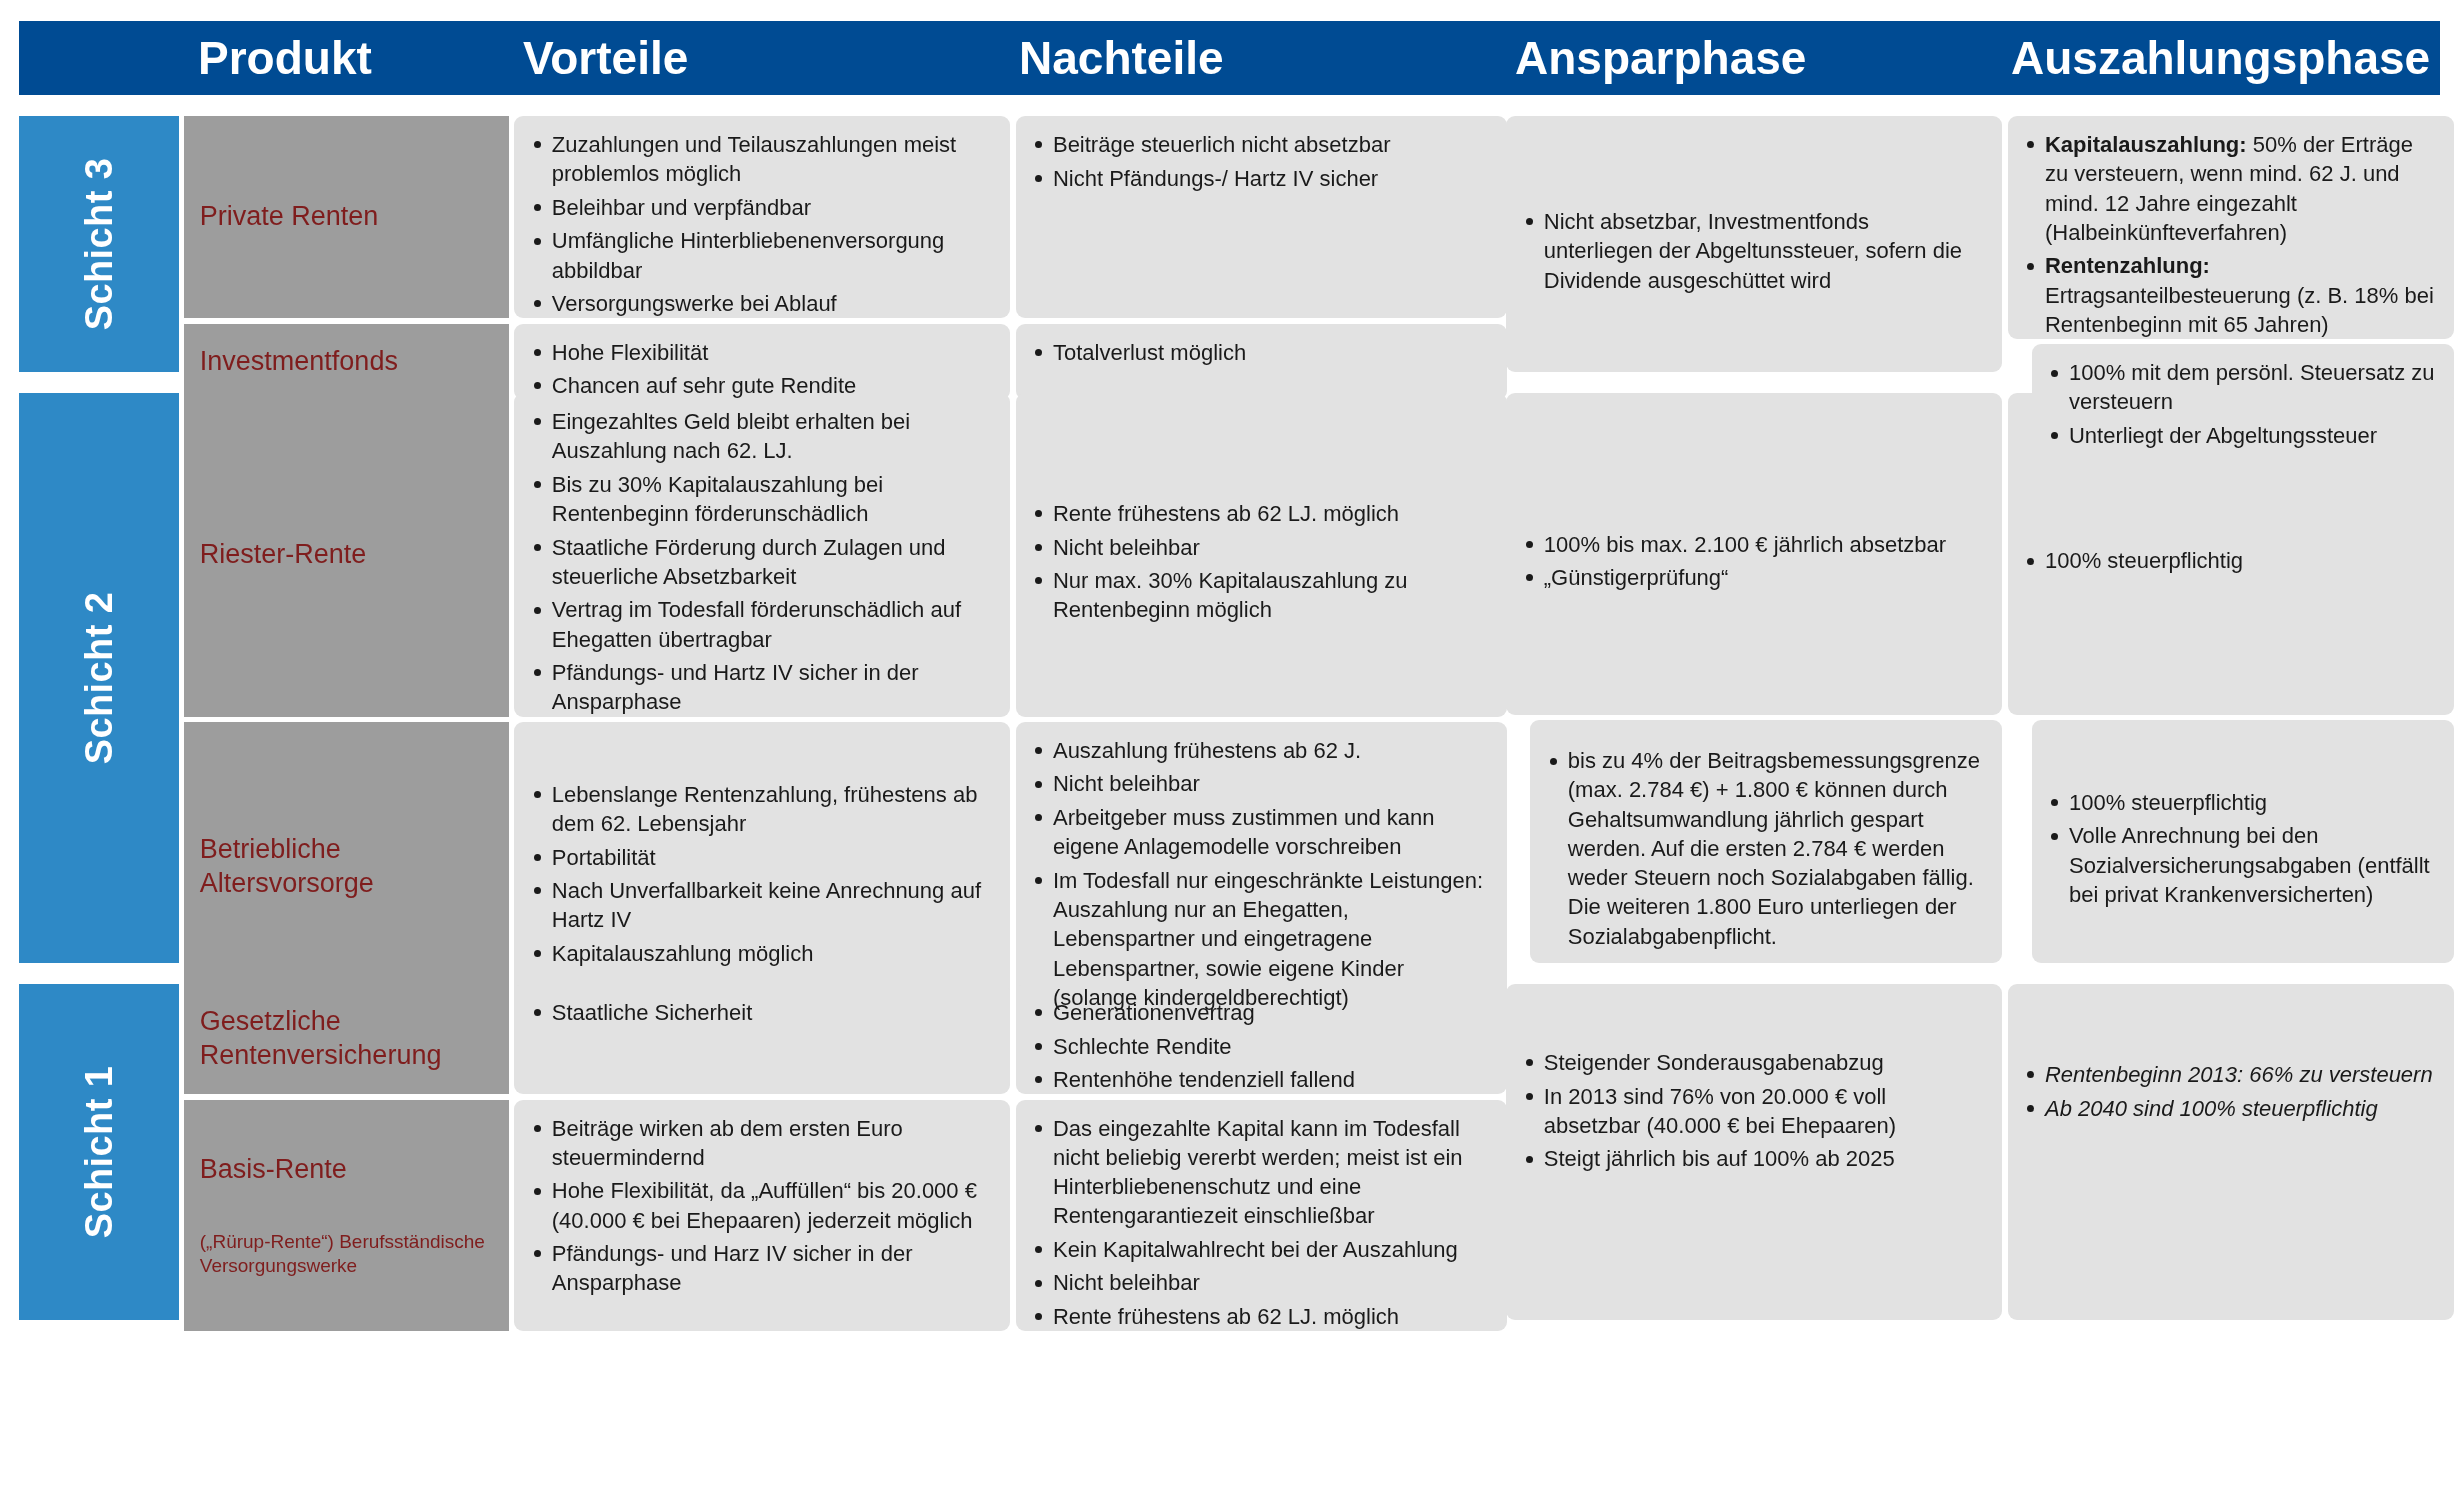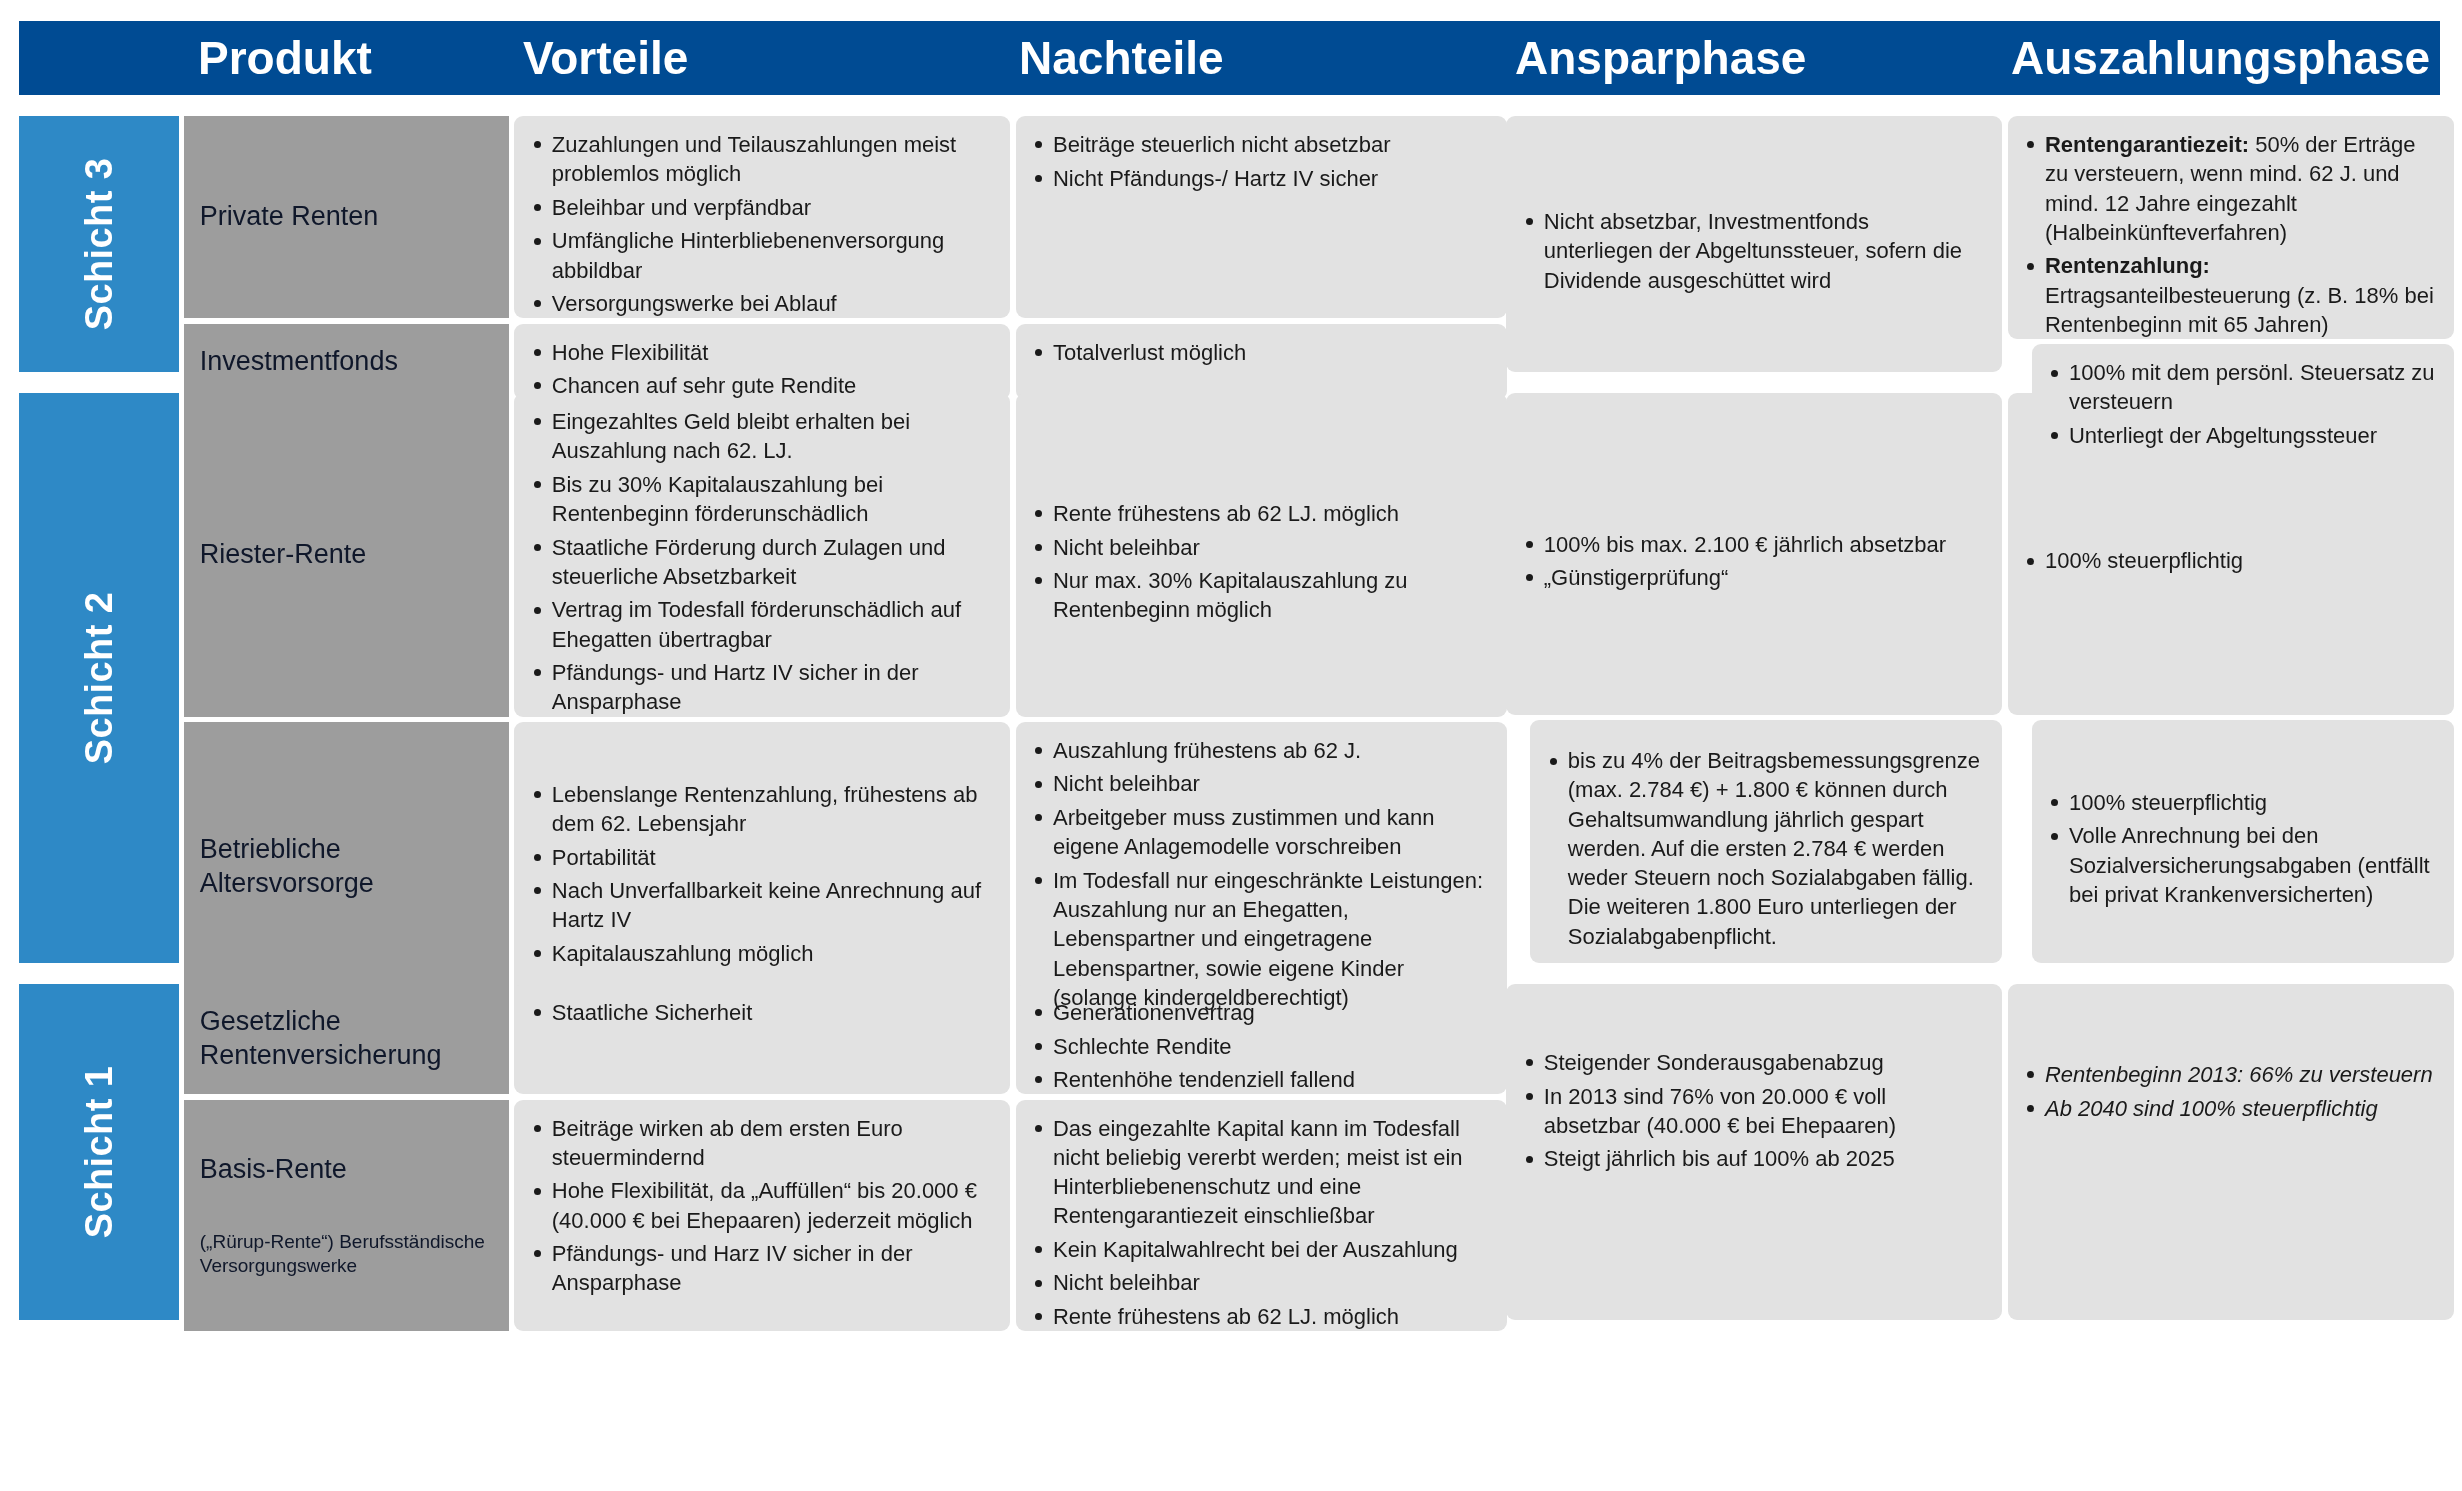--- a/index.html
+++ b/index.html
@@ -80,21 +80,21 @@
   .row {
     display: flex;
     flex: 1 1 auto;
   }
   .row + .row { margin-top: 5.2px; }
 
   .cell-product {
     flex: 0 0 325px;
     width: 325px;
     background: #9d9d9d;
-    color: #0f172a;
+    color: #7f1d1d;
     font-size: 27px;
     display: flex;
     align-items: center;
     padding: 12px 15.6px;
     box-sizing: border-box;
     margin-right: 5.2px;
     line-height: 1.25;
   }
   .cell-product .sub {
     font-size: 19px;
@@ -211,21 +211,21 @@
 
       <div class="side-col">
         <div class="cell cell-save vcenter">
           <ul>
               <li>Nicht absetzbar, Investmentfonds unterliegen der Abgeltunssteuer, sofern die Dividende ausgeschüttet wird</li>
             </ul>
         </div>
         <div class="side-stack">
           <div class="cell" style="flex:0 0 132px">
             <ul>
-                <li><b>Rentengarantiezeit:</b> 50% der Erträge zu versteuern, wenn mind. 62 J. und mind. 12 Jahre eingezahlt (Halbeinkünfteverfahren)</li>
+                <li><b>Kapitalauszahlung:</b> 50% der Erträge zu versteuern, wenn mind. 62 J. und mind. 12 Jahre eingezahlt (Halbeinkünfteverfahren)</li>
                 <li><b>Rentenzahlung:</b> Ertragsanteilbesteuerung (z. B. 18% bei Rentenbeginn mit 65 Jahren)</li>
               </ul>
           </div>
           <div class="cell" style="flex:1 1 auto">
             <ul>
                 <li>100% mit dem persönl. Steuersatz zu versteuern</li>
                 <li>Unterliegt der Abgeltungssteuer</li>
               </ul>
           </div>
         </div>

